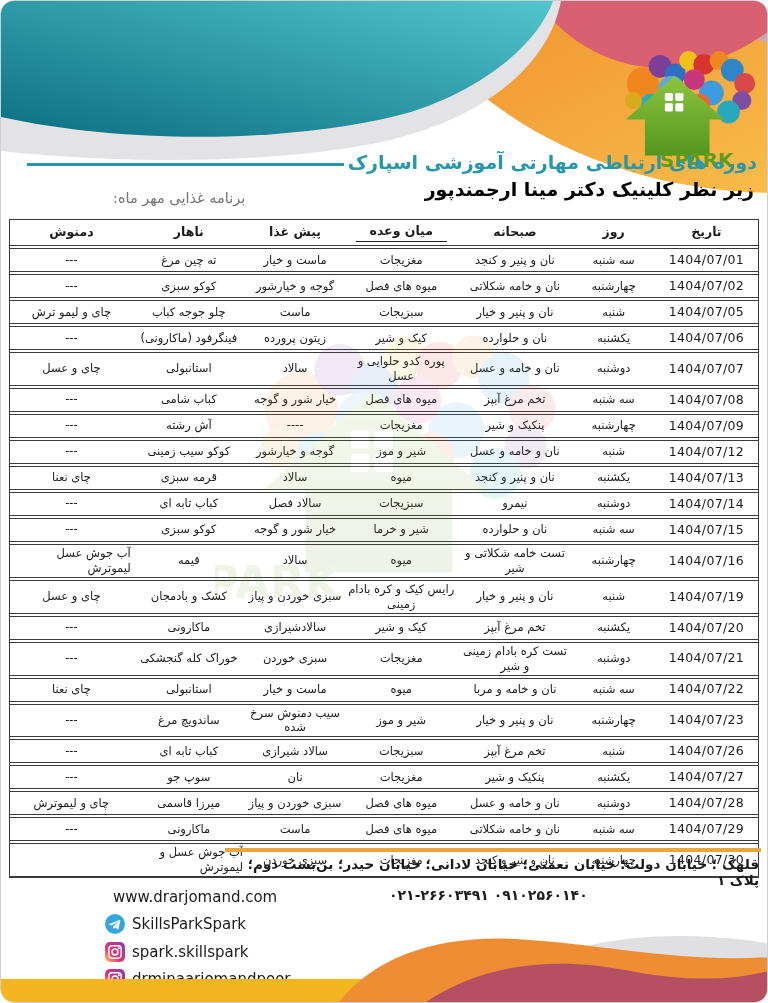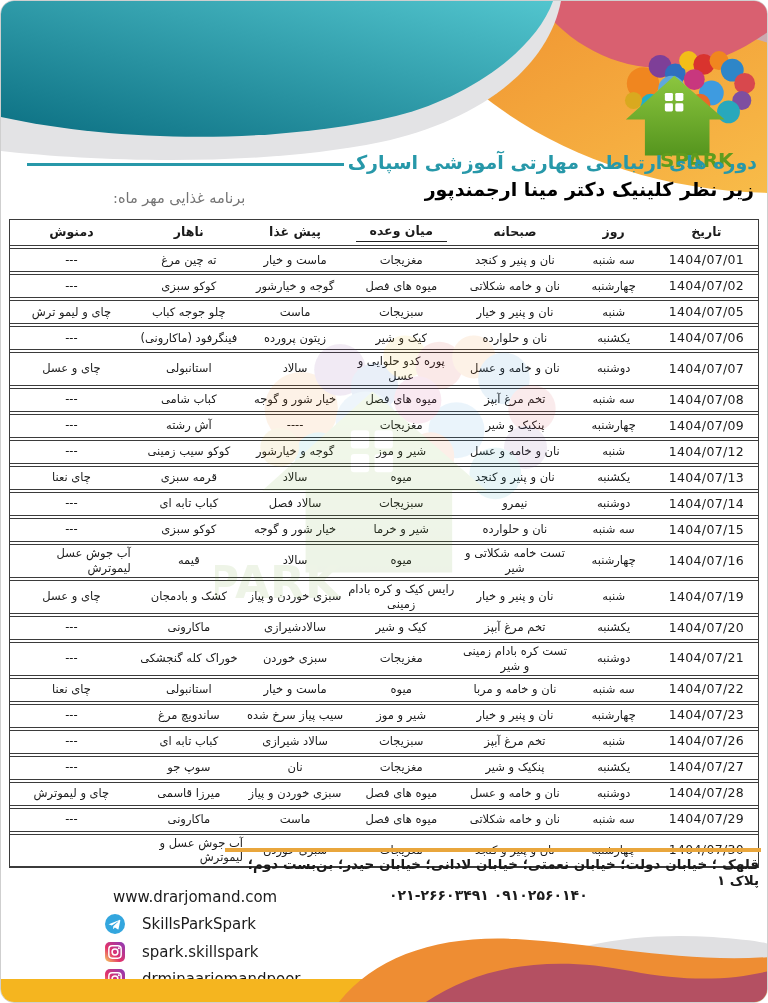--- a/index.html
+++ b/index.html
@@ -43,21 +43,21 @@
     opacity:0.10; pointer-events:none; }
   .watermark svg { width:100%; height:100%; }
 
   .footer-rule { position:absolute; top:847px; left:224px; right:6px; height:4px;
     background:#E9A63C; }
   .address { position:absolute; top:855px; right:8px; left:215px; direction:rtl;
     font-size:13.5px; font-weight:600; text-align:right; }
   .phones { position:absolute; top:886px; left:388px; direction:ltr;
     font-size:14px; letter-spacing:1px; font-weight:600; }
   .website { position:absolute; top:887px; left:112px; font-size:15px; }
-  .social-row { position:absolute; left:104px; display:flex; align-items:center; gap:17px;
+  .social-row { position:absolute; left:104px; display:flex; align-items:center; gap:7px;
     font-size:15px; }
   .social-row svg { width:20px; height:20px; display:block; }
   #social-0 { top:913px; } #social-1 { top:941px; } #social-2 { top:968px; }
 
   .hidden-defs { position:absolute; width:0; height:0; overflow:hidden; }
 </style>
 </head>
 <body>
 
 <svg class="hidden-defs" aria-hidden="true">
@@ -309,21 +309,21 @@
           <div class="cell c3">میوه</div>
           <div class="cell c4">ماست و خیار</div>
           <div class="cell c5">استانبولی</div>
           <div class="cell c6">چای نعنا</div>
         </div>
         <div class="trow">
           <div class="cell c0 date">1404/07/23</div>
           <div class="cell c1">چهارشنبه</div>
           <div class="cell c2">نان و پنیر و خیار</div>
           <div class="cell c3">شیر و موز</div>
-          <div class="cell c4">سیب پیاز سرخ شده</div>
+          <div class="cell c4">سیب دمنوش سرخ شده</div>
           <div class="cell c5">ساندویچ مرغ</div>
           <div class="cell c6">---</div>
         </div>
         <div class="trow">
           <div class="cell c0 date">1404/07/26</div>
           <div class="cell c1">شنبه</div>
           <div class="cell c2">تخم مرغ آبپز</div>
           <div class="cell c3">سبزیجات</div>
           <div class="cell c4">سالاد شیرازی</div>
           <div class="cell c5">کباب تابه ای</div>

